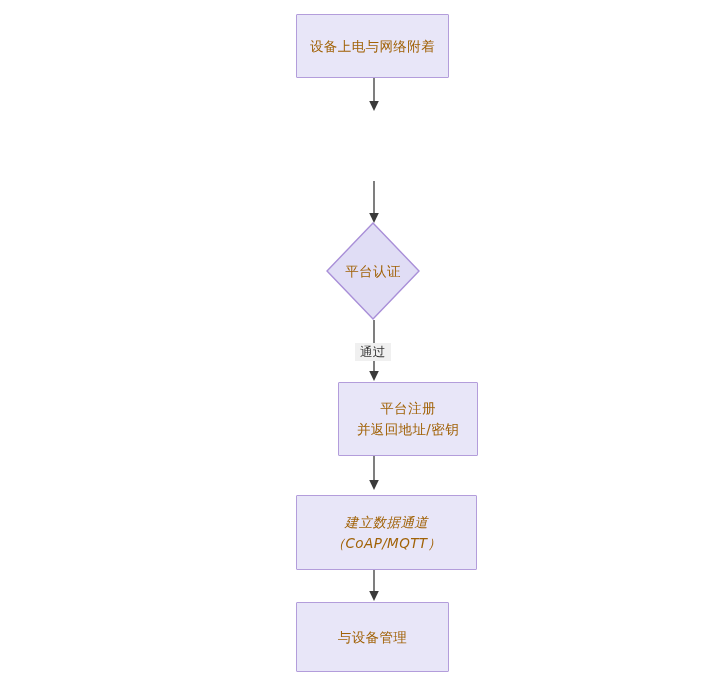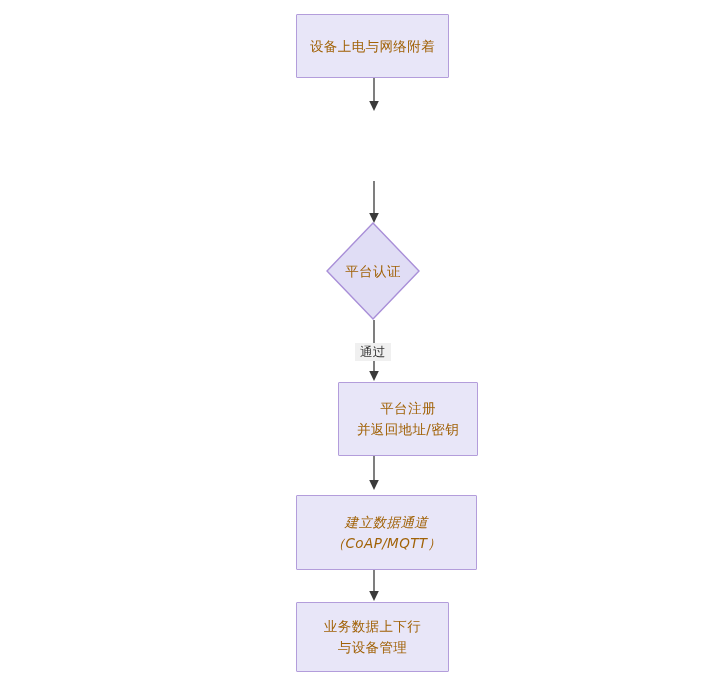--- a/index.html
+++ b/index.html
@@ -128,17 +128,16 @@
     <div class="node-label">平台注册</div>
     <div class="node-label">并返回地址/密钥</div>
   </div>
 
   <div class="node process" style="left:296px; top:495px; width:181px; height:75px;font-style:italic;">
     <div class="node-label">建立数据通道</div>
     <div class="node-label">（CoAP/MQTT）</div>
   </div>
 
   <div class="node process" style="left:296px; top:602px; width:153px; height:70px;">
-    <div class="node-label">业务数据上下行</div>
     <div class="node-label">与设备管理</div>
   </div>
 
 </div>
 
 </body></html>

